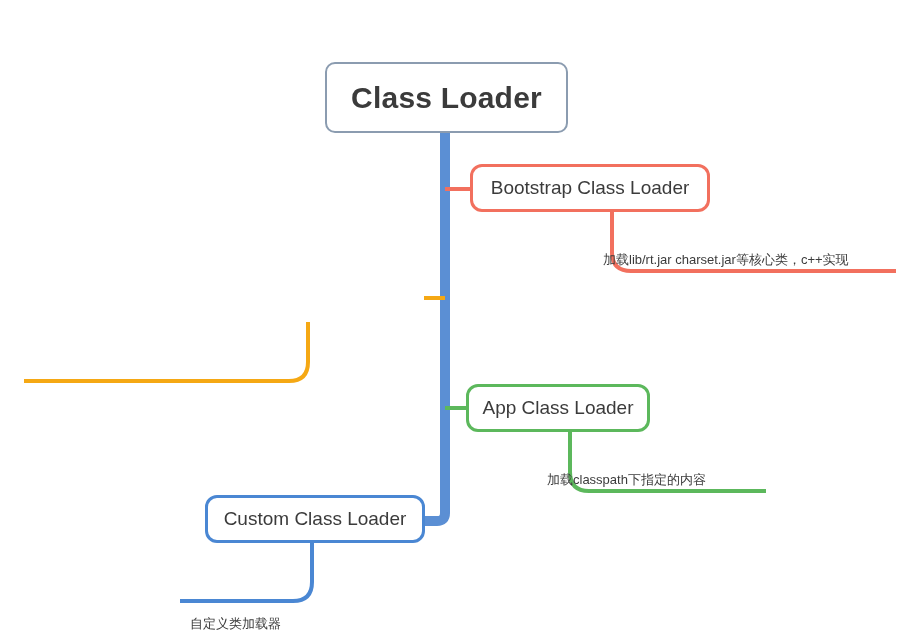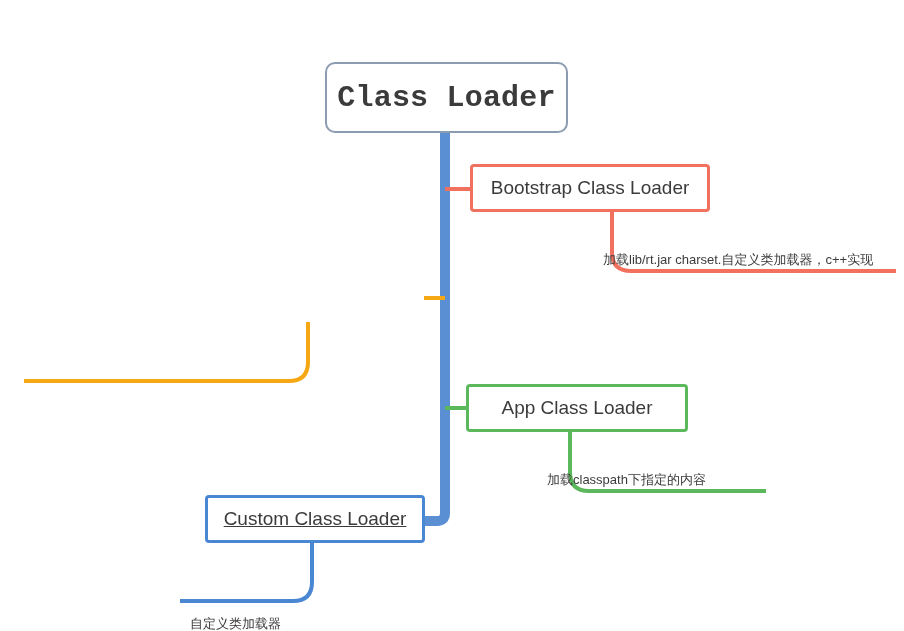--- a/index.html
+++ b/index.html
@@ -36,25 +36,24 @@
     text-align: center;
     color: #3b3b3b;
     z-index: 3;
   }
   .node-root {
     border-width: 2px;
     border-radius: 10px;
     font-size: 30px;
     font-weight: bold;
     letter-spacing: 0.2px;
-    font-family: Liberation Mono, monospace;
   }
   .node-branch {
     border-width: 3px;
-    border-radius: 4px;
+    border-radius: 12px;
     font-size: 19px;
     font-weight: normal;
   }
   .leaf {
     position: absolute;
     font-size: 13px;
     color: #3b3b3b;
     white-space: nowrap;
     z-index: 3;
     line-height: 1.1;
@@ -85,31 +84,31 @@
   </svg>
 
   <div class="node node-root" style="left:325px; top:62px; width:243px; height:71px; border-color:#8b9cb0;">
     <span>Class Loader</span>
   </div>
 
   <div class="node node-branch" style="left:470px; top:164px; width:240px; height:48px; border-color:#f2705e;">
     <span>Bootstrap Class Loader</span>
   </div>
   <div class="leaf" style="left:603px; top:253px;">
-    <span>加载lib/rt.jar charset.自定义类加载器，c++实现</span>
+    <span>加载lib/rt.jar charset.jar等核心类，c++实现</span>
   </div>
 
 
-  <div class="node node-branch" style="left:466px; top:384px; width:222px; height:48px; border-color:#5cb85c;">
+  <div class="node node-branch" style="left:466px; top:384px; width:184px; height:48px; border-color:#5cb85c;">
     <span>App Class Loader</span>
   </div>
   <div class="leaf" style="left:547px; top:473px;">
     <span>加载classpath下指定的内容</span>
   </div>
 
-  <div class="node node-branch" style="left:205px; top:495px; width:220px; height:48px; border-color:#4a87d3;text-decoration:underline;">
+  <div class="node node-branch" style="left:205px; top:495px; width:220px; height:48px; border-color:#4a87d3;">
     <span>Custom Class Loader</span>
   </div>
   <div class="leaf" style="left:190px; top:574px;margin-top:43px;">
     <span>自定义类加载器</span>
   </div>
 
 </div>
 
 </body></html>

